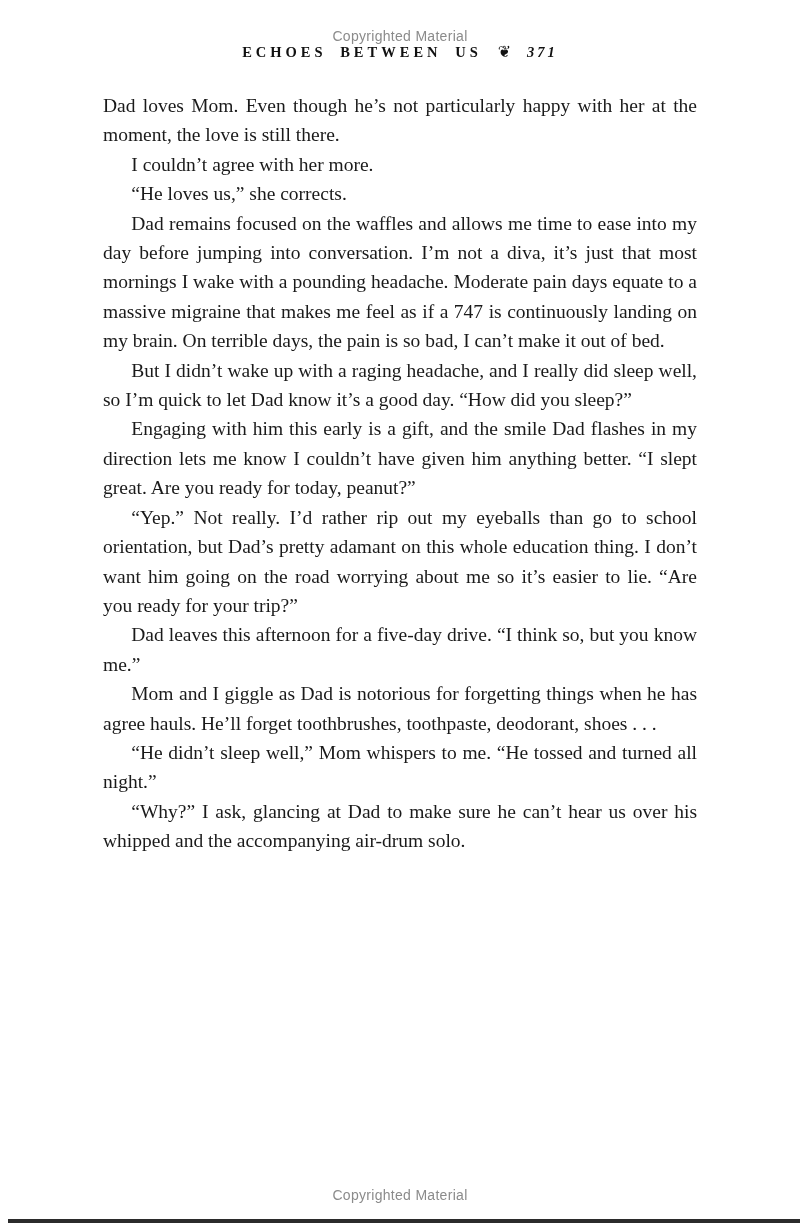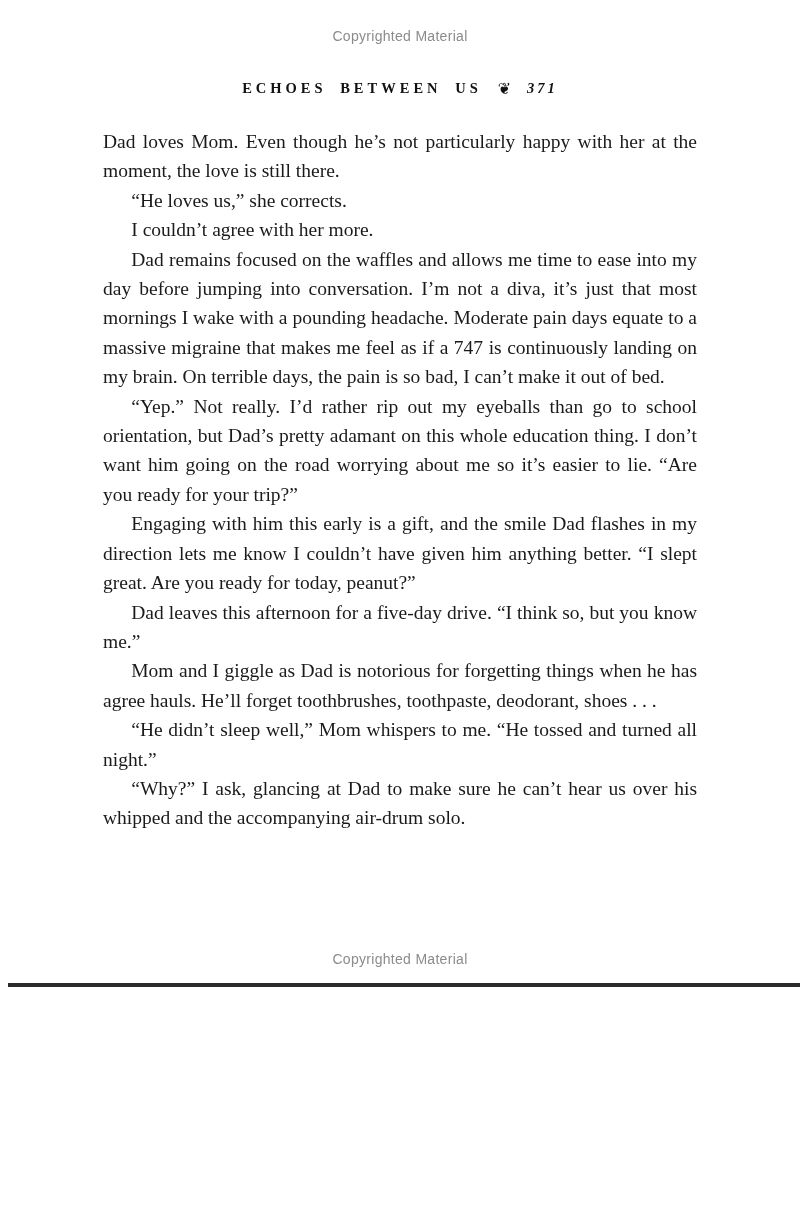--- a/index.html
+++ b/index.html
@@ -1,39 +1,38 @@
 <!DOCTYPE html>
 <html><head>
 <meta charset="utf-8">
 <style>
   * { margin: 0; padding: 0; box-sizing: border-box; }
   html, body { background: #ffffff; }
   .page {
     position: relative;
     width: 800px;
-    height: 987px;
+    height: 1223px;
     background: #ffffff;
     font-family: "Liberation Serif", "DejaVu Serif", serif;
     color: #1c1c1c;
     overflow: hidden;
   }
   .notice {
     text-align: center;
     font-family: "Liberation Sans", "DejaVu Sans", sans-serif;
     font-size: 14px;
     color: #8b8b8b;
     letter-spacing: 0.3px;
   }
   .notice-top { padding-top: 28px; }
   .notice-bottom { position: absolute; bottom: 20px; left: 0; right: 0; }
   .running-header {
-    margin-top: 36px;
     display: flex;
     justify-content: center;
-    align-items: center;
+    align-items: flex-start;
     gap: 16px;
     color: #111111;
   }
   .book-title {
     font-weight: bold;
     font-size: 14.5px;
     letter-spacing: 4px;
     word-spacing: 6px;
   }
   .ornament {
@@ -75,25 +74,26 @@
   <div class="notice notice-top">Copyrighted Material</div>
 
   <div class="running-header">
     <span class="book-title">ECHOES BETWEEN US</span>
     <span class="ornament">❦</span>
     <span class="page-number">371</span>
   </div>
 
   <div class="body-text">
       <p>Dad loves Mom. Even though he’s not particularly happy with her at the moment, the love is still there.</p>
+      <p>I couldn’t agree with her more.</p>
       <p>“He loves us,” she corrects.</p>
-      <p>I couldn’t agree with her more.</p>
       <p>Dad remains focused on the waffles and allows me time to ease into my day before jumping into conversation. I’m not a diva, it’s just that most mornings I wake with a pounding headache. Moderate pain days equate to a massive migraine that makes me feel as if a 747 is continuously landing on my brain. On terrible days, the pain is so bad, I can’t make it out of bed.</p>
+      <p>But I didn’t wake up with a raging headache, and I really did sleep well, so I’m quick to let Dad know it’s a good day. “How did you sleep?”</p>
+      <p>Engaging with him this early is a gift, and the smile Dad flashes in my direction lets me know I couldn’t have given him anything better. “I slept great. Are you ready for today, peanut?”</p>
       <p>“Yep.” Not really. I’d rather rip out my eyeballs than go to school orientation, but Dad’s pretty adamant on this whole education thing. I don’t want him going on the road worrying about me so it’s easier to lie. “Are you ready for your trip?”</p>
-      <p>Engaging with him this early is a gift, and the smile Dad flashes in my direction lets me know I couldn’t have given him anything better. “I slept great. Are you ready for today, peanut?”</p>
       <p>Dad leaves this afternoon for a five-day drive. “I think so, but you know me.”</p>
       <p>Mom and I giggle as Dad is notorious for forgetting things when he has agree hauls. He’ll forget toothbrushes, toothpaste, deodorant, shoes . . .</p>
       <p>“He didn’t sleep well,” Mom whispers to me. “He tossed and turned all night.”</p>
       <p>“Why?” I ask, glancing at Dad to make sure he can’t hear us over his whipped and the accompanying air-drum solo.</p>
     </div>
 
   <div class="notice notice-bottom">Copyrighted Material</div>
 
   <div class="bottom-edge"></div>
 

